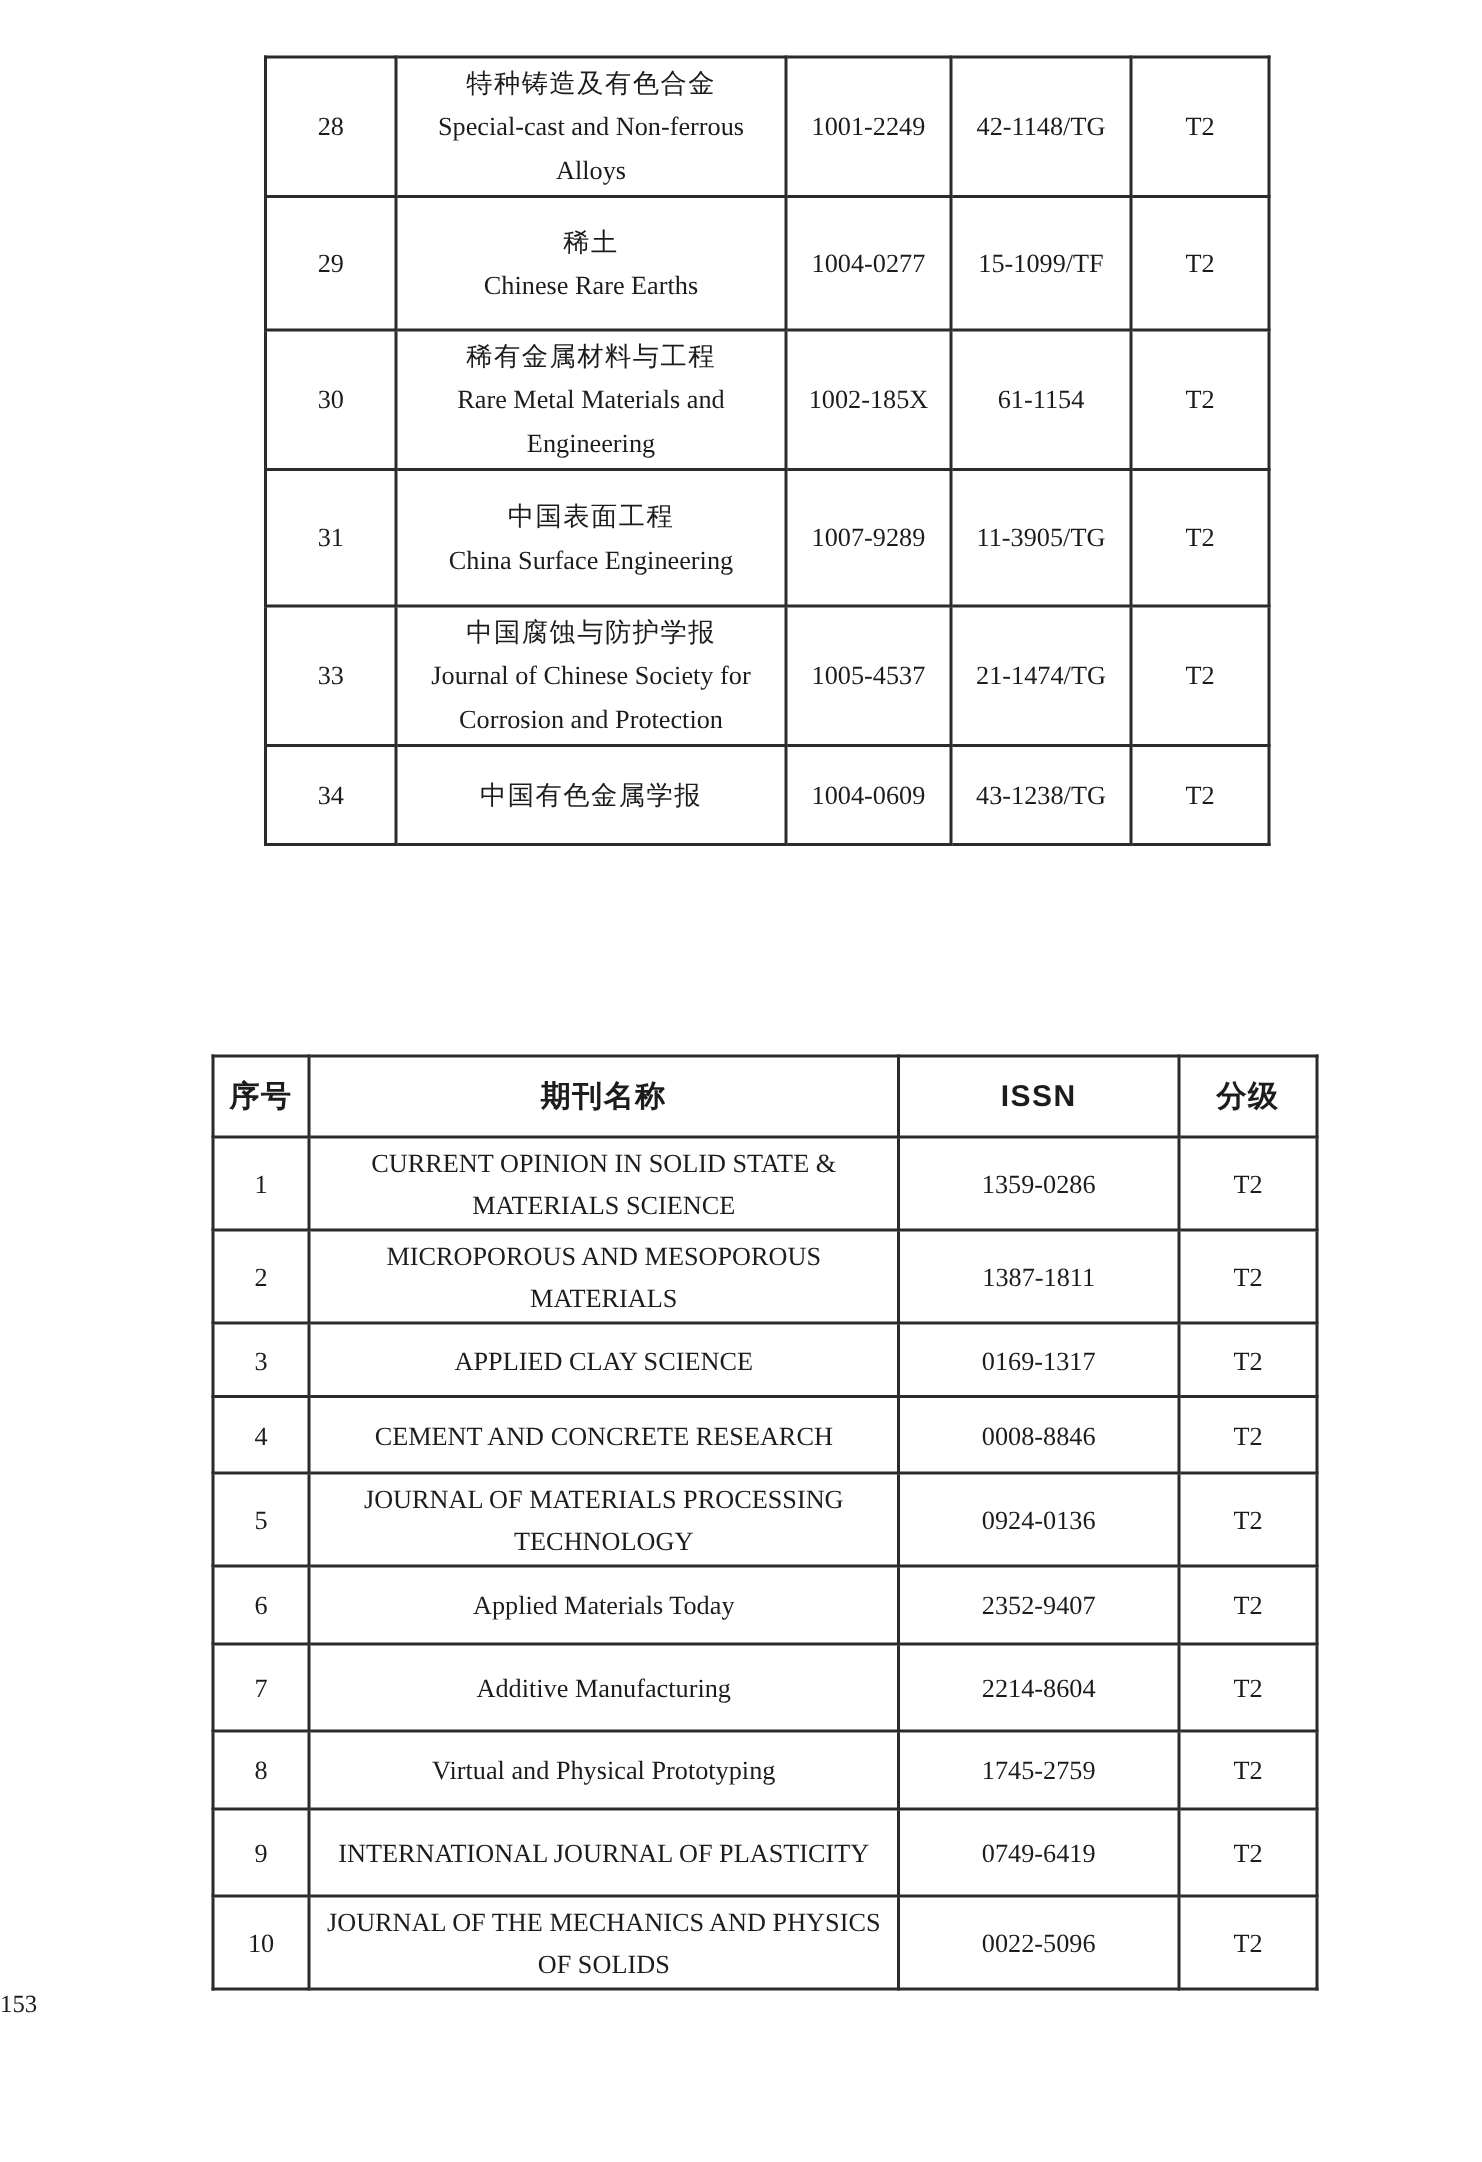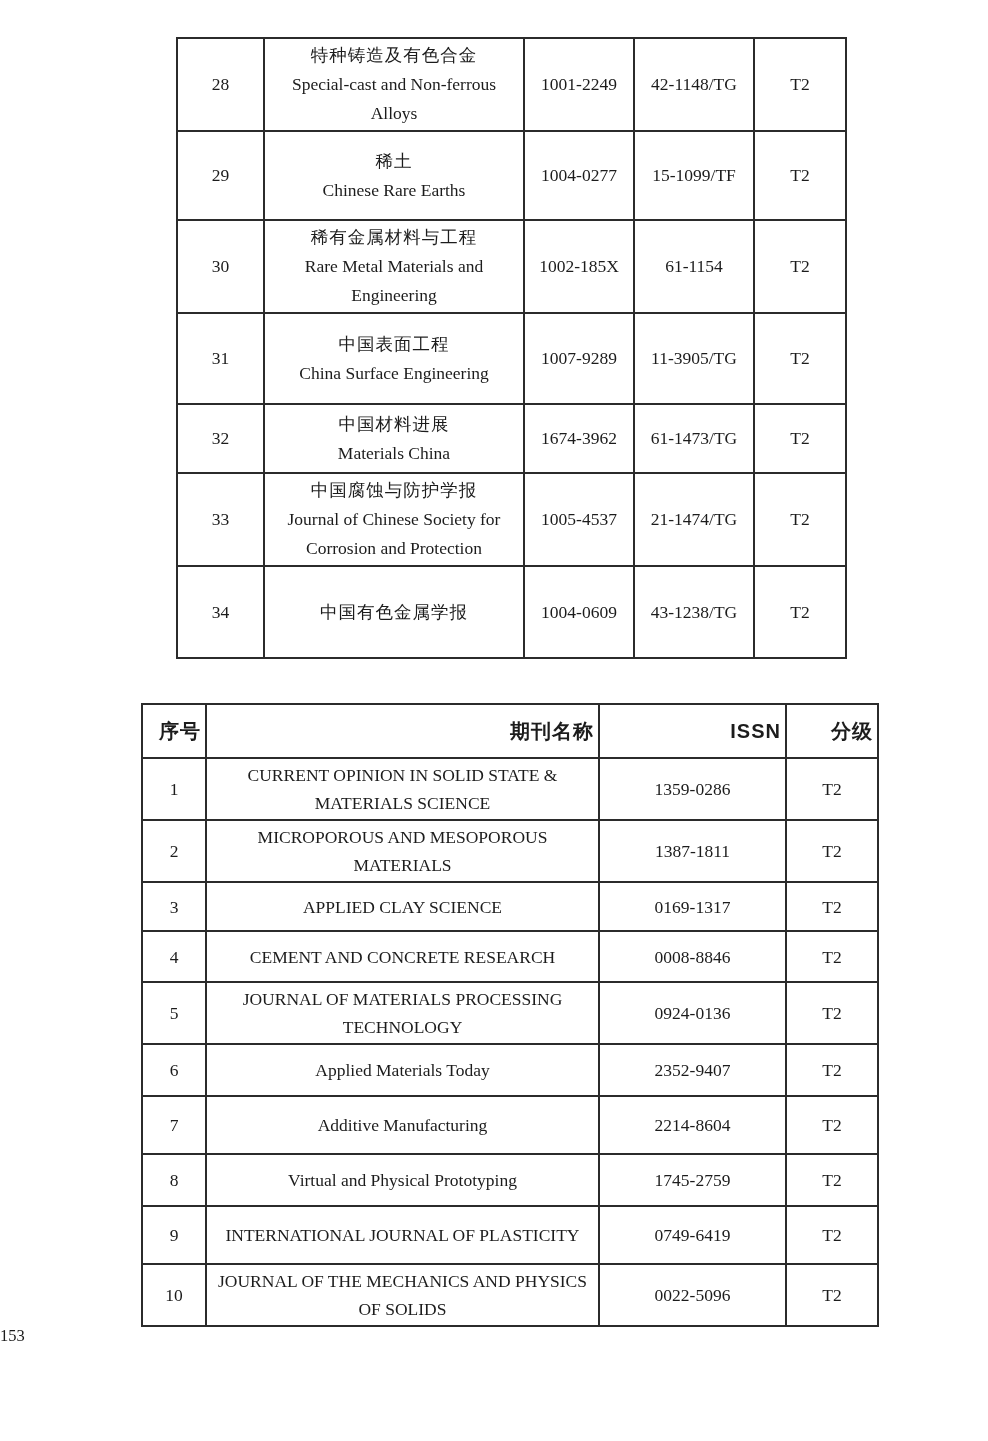--- a/index.html
+++ b/index.html
@@ -50,21 +50,20 @@
     width: 736px;
     font-size: 17.5px;
     line-height: 28px;
   }
   .t2 thead tr { height: 54px; }
   .t2 thead th {
     font-family: "Liberation Sans", "DejaVu Sans", sans-serif;
     font-weight: 700;
     font-size: 20px;
     letter-spacing: 1px;
-    text-align: right;
   }
   .t2 tbody tr:nth-child(1)  { height: 61px; }
   .t2 tbody tr:nth-child(2)  { height: 60px; }
   .t2 tbody tr:nth-child(3)  { height: 49px; }
   .t2 tbody tr:nth-child(4)  { height: 51px; }
   .t2 tbody tr:nth-child(5)  { height: 60px; }
   .t2 tbody tr:nth-child(6)  { height: 52px; }
   .t2 tbody tr:nth-child(7)  { height: 58px; }
   .t2 tbody tr:nth-child(8)  { height: 52px; }
   .t2 tbody tr:nth-child(9)  { height: 58px; }
@@ -125,30 +124,20 @@
         <td>31</td>
         <td>
           <div class="name-cn">中国表面工程</div>
           <div>China Surface Engineering</div>
         </td>
         <td>1007-9289</td>
         <td>11-3905/TG</td>
         <td>T2</td>
       </tr>
       <tr>
-        <td>32</td>
-        <td>
-          <div class="name-cn">中国材料进展</div>
-          <div>Materials China</div>
-        </td>
-        <td>1674-3962</td>
-        <td>61-1473/TG</td>
-        <td>T2</td>
-      </tr>
-      <tr>
         <td>33</td>
         <td>
           <div class="name-cn">中国腐蚀与防护学报</div>
           <div>Journal of Chinese Society for Corrosion and Protection</div>
         </td>
         <td>1005-4537</td>
         <td>21-1474/TG</td>
         <td>T2</td>
       </tr>
       <tr>

